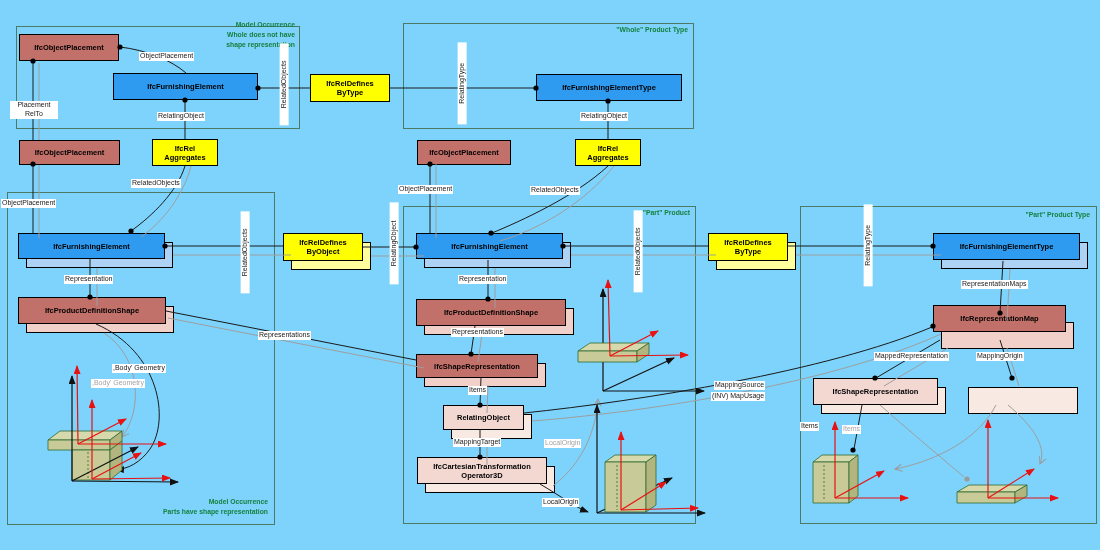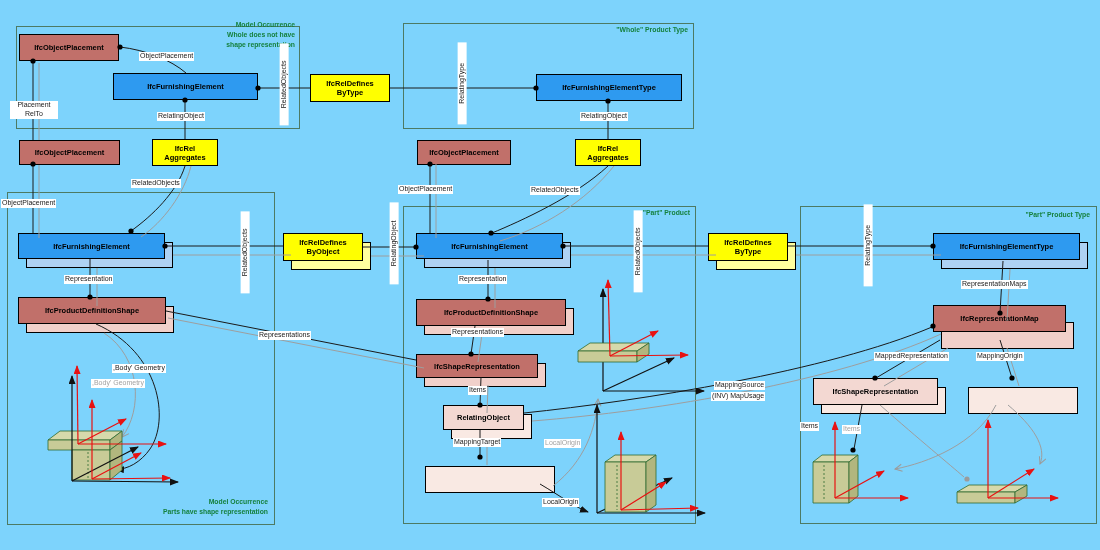--- a/index.html
+++ b/index.html
@@ -239,20 +239,22 @@
     <div class="bx bx-blue" style="left: 933px; top: 233px; width: 147px; height: 27px;">IfcFurnishingElementType</div>
     <div class="sh sh-red" style="left: 26px; top: 306px; width: 148px; height: 27px;"></div>
     <div class="bx bx-red" style="left: 18px; top: 297px; width: 148px; height: 27px;">IfcProductDefinitionShape</div>
     <div class="sh sh-red" style="left: 424px; top: 308px; width: 150px; height: 27px;"></div>
     <div class="bx bx-red" style="left: 416px; top: 299px; width: 150px; height: 27px;">IfcProductDefinitionShape</div>
     <div class="sh sh-red" style="left: 424px; top: 363px; width: 122px; height: 24px;"></div>
     <div class="bx bx-red" style="left: 416px; top: 354px; width: 122px; height: 24px;">IfcShapeRepresentation</div>
     <div class="sh sh-pink" style="left: 451px; top: 414px; width: 81px; height: 25px;"></div>
     <div class="bx bx-pink" style="left: 443px; top: 405px; width: 81px; height: 25px;">RelatingObject</div>
     <div class="sh sh-pink" style="left: 425px; top: 466px; width: 130px; height: 27px;"></div>
+    <div class="bx bx-pink" style="left: 417px; top: 457px; width: 130px; height: 27px;">IfcCartesianTransformation
+Operator3D</div>
     <div class="sh sh-red" style="left: 941px; top: 322px; width: 133px; height: 27px;"></div>
     <div class="bx bx-red" style="left: 933px; top: 305px; width: 133px; height: 27px;">IfcRepresentationMap</div>
     <div class="sh sh-pink" style="left: 821px; top: 387px; width: 125px; height: 27px;"></div>
     <div class="bx bx-pink" style="left: 813px; top: 378px; width: 125px; height: 27px;">IfcShapeRepresentation</div>
     <div class="sh sh-pink" style="left: 968px; top: 387px; width: 110px; height: 27px;"></div>
     <div class="lbl" style="left: 139px; top: 52px; width: auto;">ObjectPlacement</div>
     <div class="lbl ctr" style="left: 10px; top: 101px; width: 46px;">Placement
 RelTo</div>
     <div class="lbl" style="left: 157px; top: 112px; width: auto;">RelatingObject</div>
     <div class="lbl rot" style="left: 243px; top: 80px;">RelatedObjects</div>

